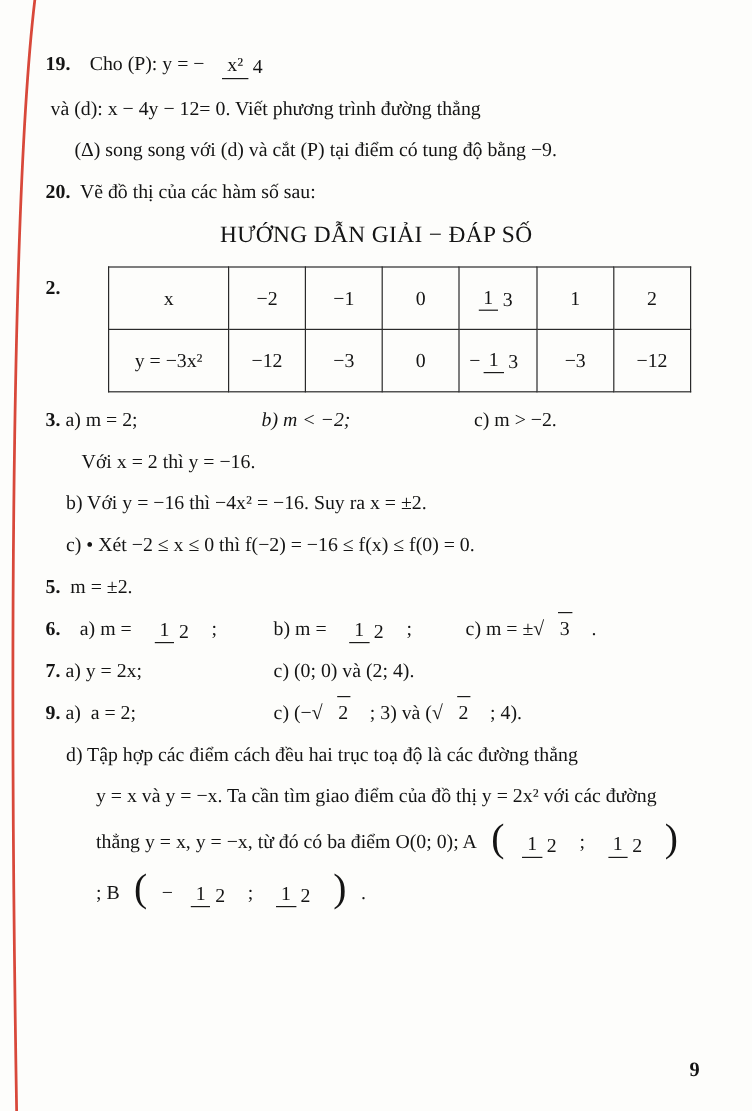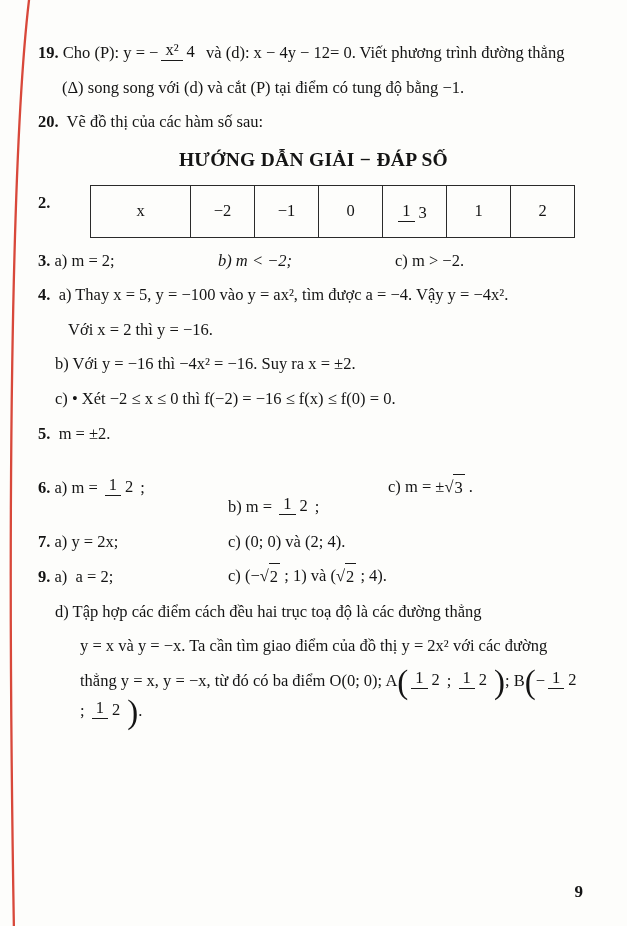--- a/index.html
+++ b/index.html
@@ -10,50 +10,50 @@
     font-family:"Liberation Serif", "DejaVu Serif", serif;
     font-size:16.5px;
     position:relative;
     overflow:hidden;
   }
   .spine { position:absolute; left:0; top:0; z-index:1; pointer-events:none; }
   .content { position:absolute; left:38px; top:40px; right:38px; z-index:2; }
   .content span { white-space:pre-wrap; }
   .b { font-weight:bold; }
   .blk { margin-bottom:9px; line-height:1.55; }
-  .tall { display:flex; align-items:flex-start; flex-wrap:wrap; }
+  .tall { display:flex; align-items:flex-end; flex-wrap:wrap;gap:12px; }
   .ind1 { padding-left:24px; }
   .ind2 { padding-left:17px; }
   .ind3 { padding-left:30px; }
   .ind4 { padding-left:33px; }
   .ind5 { padding-left:42px; }
 
   .frac { display:inline-flex; flex-direction:row; align-items:center;
           vertical-align:middle; line-height:1.05; margin:0 3px; }
   .fnum { display:block; padding:1px 4px 2px; border-bottom:1.4px solid #1a1a1a; text-align:center; }
   .fden { display:block; padding:2px 4px 0; text-align:center; }
 
   .rad { border-top:1.4px solid #1a1a1a; padding:0 2px 0 1px; }
 
   .bp { font-size:200%; font-weight:400; vertical-align:middle; line-height:0.9; }
 
-  .heading { text-align:center; font-weight:bold; font-size:19.5px;
+  .heading { text-align:center; font-weight:normal; font-size:19.5px;
              letter-spacing:0.3px; margin:14px 0 14px; }
 
   .s2wrap { position:relative; margin-bottom:10px; }
   .s2label { position:absolute; left:0; top:8px; }
   table.grid { border-collapse:collapse; margin:2px 0 6px 52px; }
   table.grid td { border:1.3px solid #2a2a2a; text-align:center; vertical-align:middle;
                   height:52px; min-width:64px; padding:4px 8px; }
   table.grid td.first { min-width:100px; }
   .cellwrap { display:inline-flex; align-items:center; }
 
   .cols { display:flex; align-items:center; }
   .cw180 { width:180px; } .cw177 { width:177px;font-style:italic; }
-  .cw190 { width:190px; } .cw160 { width:160px;margin-top:39px; }
+  .cw190 { width:190px; } .cw160 { width:160px; }
   .cw195 { width:195px; }
 
   .pagenum { position:absolute; right:44px; bottom:24px; font-weight:bold; font-size:17px; z-index:2; }
 </style>
 </head>
 <body>
 
 <svg class="spine" width="42" height="926" viewBox="0 0 42 926" aria-hidden="true">
   <path d="M30,-8 C11,140 7,520 14,934" fill="none" stroke="#d8483a" stroke-width="2.3"></path>
 </svg>
@@ -63,21 +63,21 @@
   <div class="blk tall">
     <span class="b">19.</span>
     <span> Cho (P): y = −</span>
     <span class="frac">
       <span class="fnum">x²</span>
       <span class="fden">4</span>
     </span>
     <span> và (d): x − 4y − 12= 0. Viết phương trình đường thẳng</span>
   </div>
   <div class="blk ind1">
-    <span>(Δ) song song với (d) và cắt (P) tại điểm có tung độ bằng −1.</span>
+    <span>(Δ) song song với (d) và cắt (P) tại điểm có tung độ bằng −9.</span>
   </div>
 
   <div class="blk">
     <span class="b">20.</span>
     <span> Vẽ đồ thị của các hàm số sau:</span>
   </div>
 
   <div class="heading">HƯỚNG DẪN GIẢI − ĐÁP SỐ</div>
 
   <div class="s2wrap">
@@ -93,34 +93,47 @@
           <span class="cellwrap">
             <span class="frac">
               <span class="fnum">1</span>
               <span class="fden">3</span>
             </span>
           </span>
         </td>
         <td>1</td>
         <td>2</td>
       </tr>
+      <tr>
+        <td class="first">y = −3x²</td>
+        <td>−12</td>
+        <td>−3</td>
+        <td>0</td>
+        <td>
+          <span class="cellwrap">
+            <span>−</span>
+            <span class="frac">
+              <span class="fnum">1</span>
+              <span class="fden">3</span>
+            </span>
+          </span>
+        </td>
+        <td>−3</td>
+        <td>−12</td>
+      </tr>
     </tbody>
       </table>
   </div>
 
   <div class="blk cols">
     <span class="cw180"><span class="b">3.</span><span> a) m = 2;</span></span>
     <span class="cw177">b) m &lt; −2;</span>
     <span>c) m &gt; −2.</span>
   </div>
 
-  <div class="blk">
-    <span class="b">4.</span>
-    <span> a) Thay x = 5, y = −100 vào y = ax², tìm được a = −4. Vậy y = −4x².</span>
-  </div>
   <div class="blk ind3">
     <span>Với x = 2 thì y = −16.</span>
   </div>
   <div class="blk ind2">
     <span>b) Với y = −16 thì −4x² = −16. Suy ra x = ±2.</span>
   </div>
   <div class="blk ind2">
     <span>c) • Xét −2 ≤ x ≤ 0 thì f(−2) = −16 ≤ f(x) ≤ f(0) = 0.</span>
   </div>
 
@@ -157,21 +170,21 @@
   <div class="blk cols">
     <span class="cw190"><span class="b">7.</span><span> a) y = 2x;</span></span>
     <span>c) (0; 0) và (2; 4).</span>
   </div>
 
   <div class="blk cols">
     <span class="cw190"><span class="b">9.</span><span> a)  a = 2;</span></span>
     <span class="tall">
       <span>c) (−√</span>
       <span class="rad">2</span>
-      <span> ; 1) và (√</span>
+      <span> ; 3) và (√</span>
       <span class="rad">2</span>
       <span> ; 4).</span>
     </span>
   </div>
 
   <div class="blk ind2">
     <span>d) Tập hợp các điểm cách đều hai trục toạ độ là các đường thẳng</span>
   </div>
   <div class="blk ind5">
     <span>y = x và y = −x. Ta cần tìm giao điểm của đồ thị y = 2x² với các đường</span>

